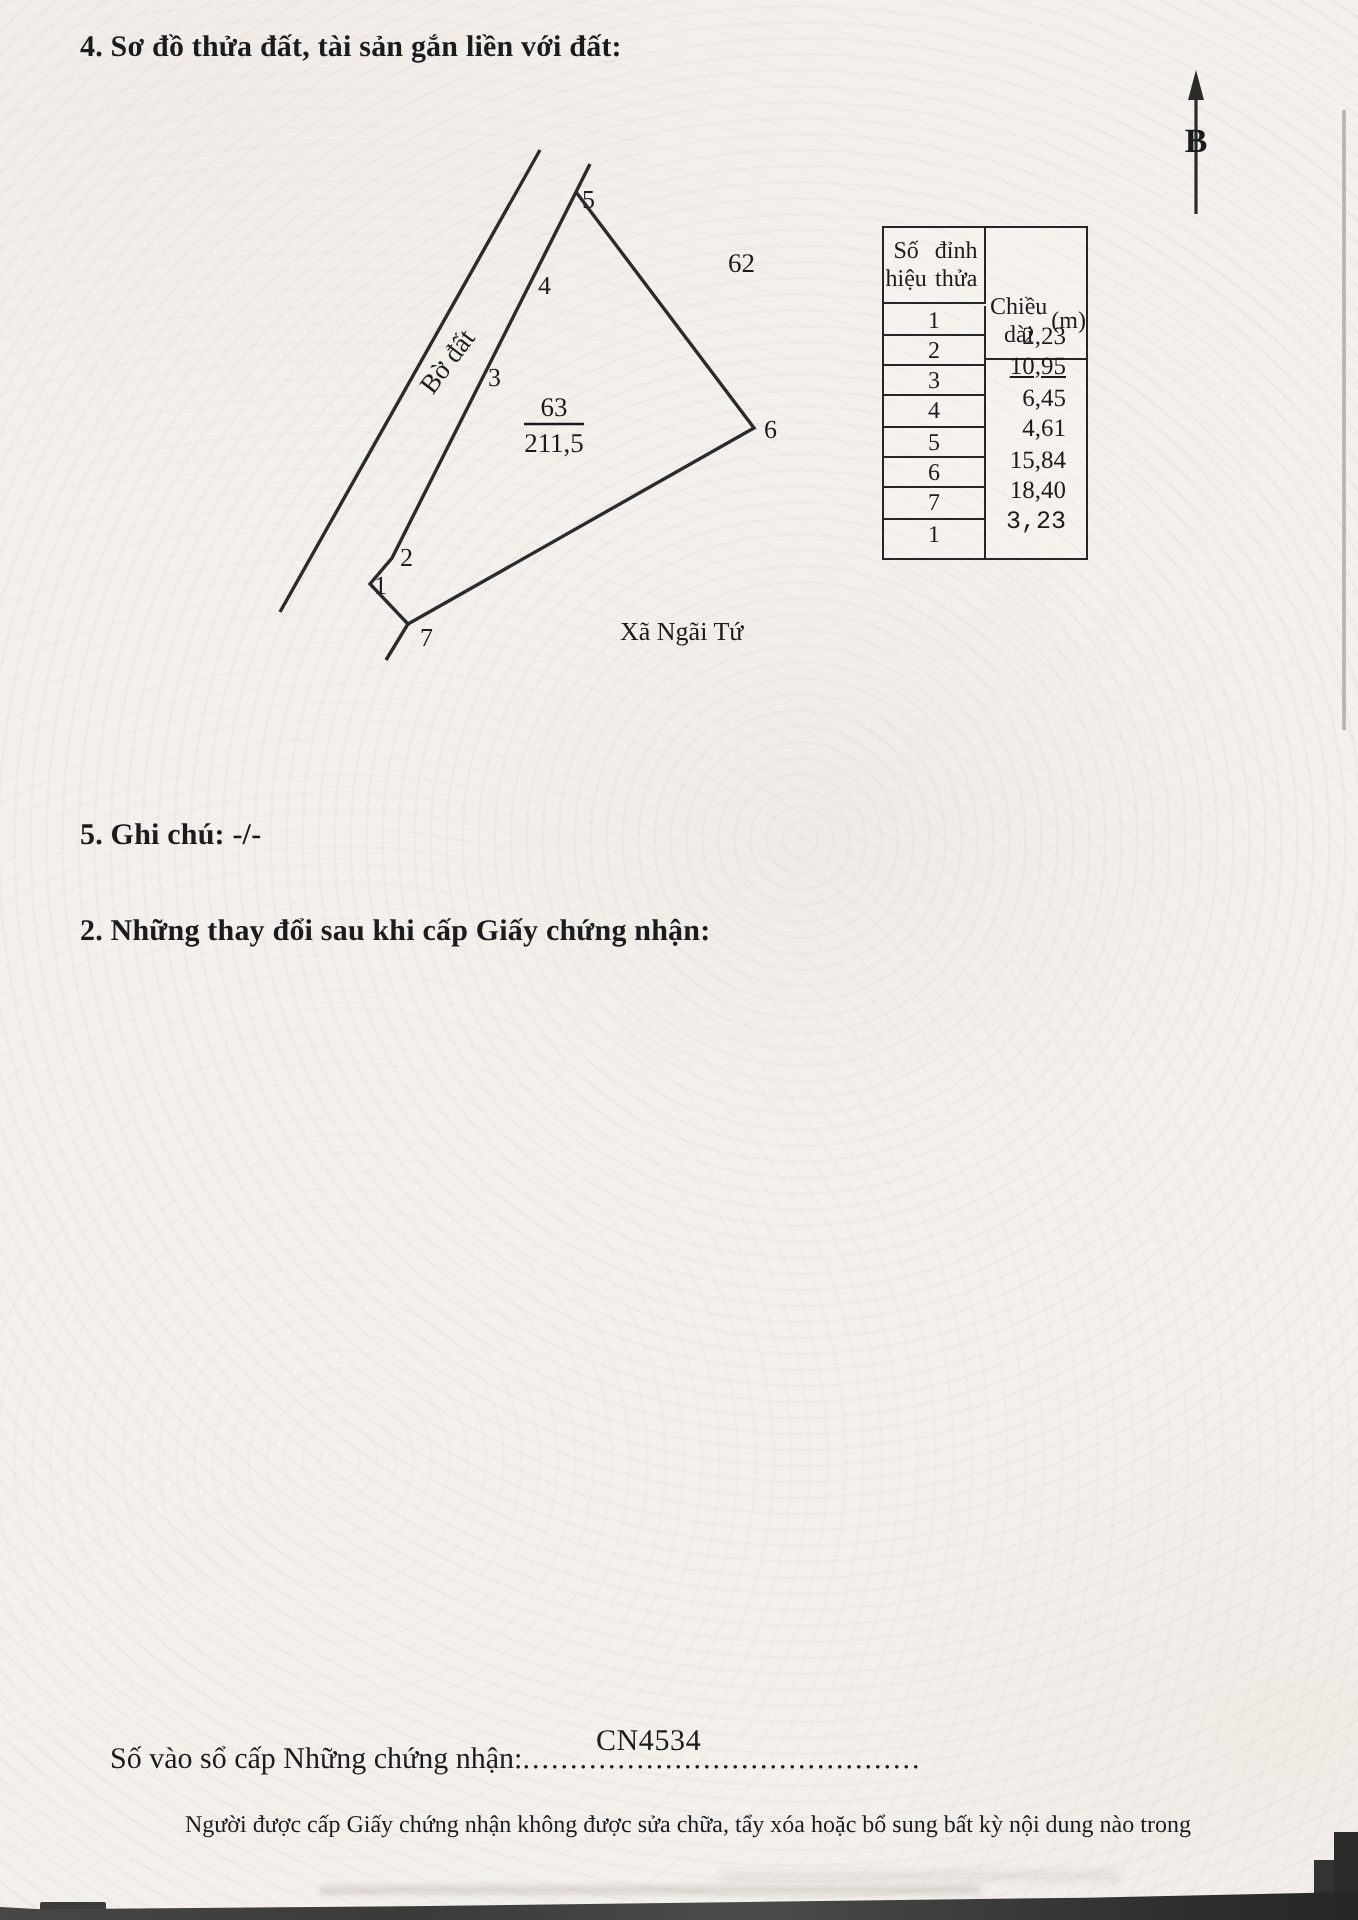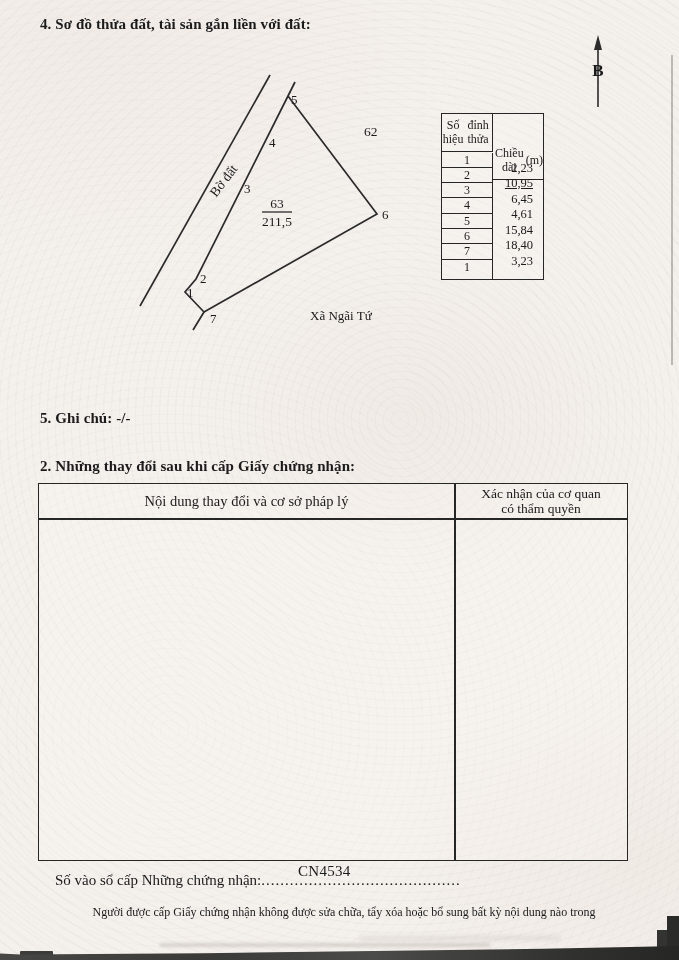--- a/index.html
+++ b/index.html
@@ -145,37 +145,28 @@
       <div class="vrow">7</div>
       <div class="vrow">1</div>
     </div>
     <div class="vvals">
       <div class="vval" style="top:8px;">2,23</div>
       <div class="vval" style="top:23px;text-decoration:underline;">10,95</div>
       <div class="vval" style="top:39px;text-align:center;">6,45</div>
       <div class="vval" style="top:54px;">4,61</div>
       <div class="vval" style="top:70px;">15,84</div>
       <div class="vval" style="top:85px;">18,40</div>
-      <div class="vval" style="top:101px;">3,23</div>
+      <div class="vval" style="top:101px;font-family:Liberation Mono, monospace;">3,23</div>
     </div>
   </div>
 
   <div class="abs sec-title" style="left:40px;top:410px;">5. Ghi chú: -/-</div>
 
   <div class="abs sec-title" style="left:40px;top:458px;">2. Những thay đổi sau khi cấp Giấy chứng nhận:</div>
 
-  <div class="abs ctable">
-    <div class="divider"></div>
-    <div class="hrule"></div>
-    <div class="h1">Nội dung thay đổi và cơ sở pháp lý</div>
-    <div class="h2">
-      <span>Xác nhận của cơ quan</span>
-      <span>có thẩm quyền</span>
-    </div>
-  </div>
 
   <div class="abs registry">
     <span>Số vào sổ cấp Những chứng nhận:</span><span class="dots">..........................................</span>
     <span class="num">CN4534</span>
   </div>
 
   <div class="abs footer-note">
     <span>Người được cấp Giấy chứng nhận không được sửa chữa, tẩy xóa hoặc bổ sung bất kỳ nội dung nào trong</span><br>
   </div>
 

